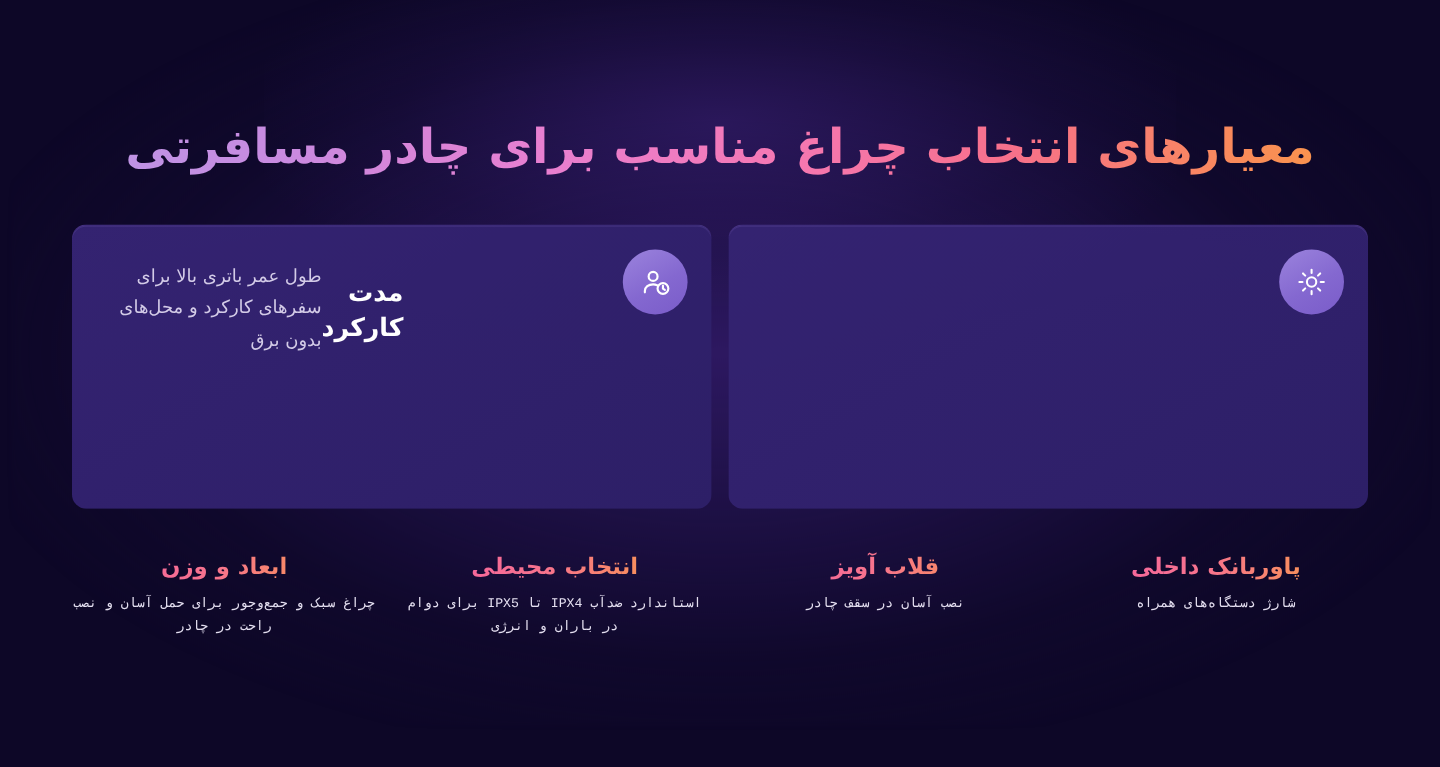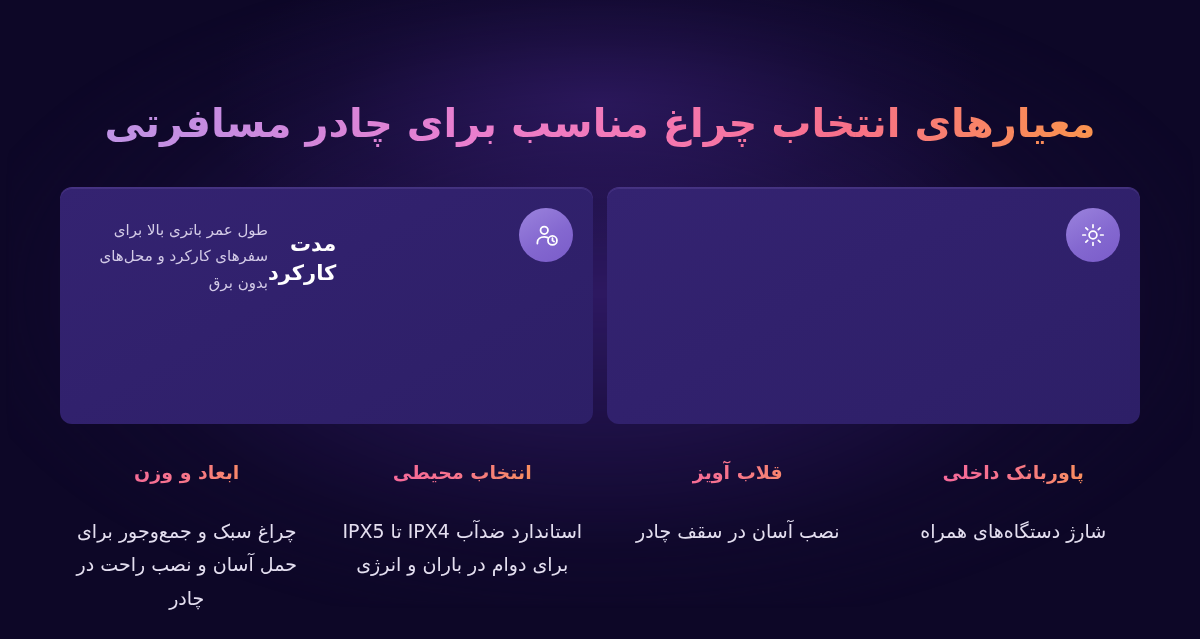--- a/index.html
+++ b/index.html
@@ -164,24 +164,25 @@
     font-size: 19px;
     font-weight: 700;
     line-height: 1.5;
     background: linear-gradient(to left, #f9a23c 0%, #f7748c 52%, #f45fa6 100%);
     -webkit-background-clip: text;
     background-clip: text;
     color: transparent;
     -webkit-text-fill-color: transparent;
   }
   .feature-desc {
-    margin-top: 28px;
-    font-size: 19px;
+    margin-top: 8px;
+    font-size: 11px;
     line-height: 1.78;
     color: #e4dff0;
+    font-family: Liberation Mono, monospace;
   }
 </style>
 </head>
 <body>
 
 <div class="bg-layer">
   <div class="glow-center"></div>
   <div class="glow-upper"></div>
 </div>
 

